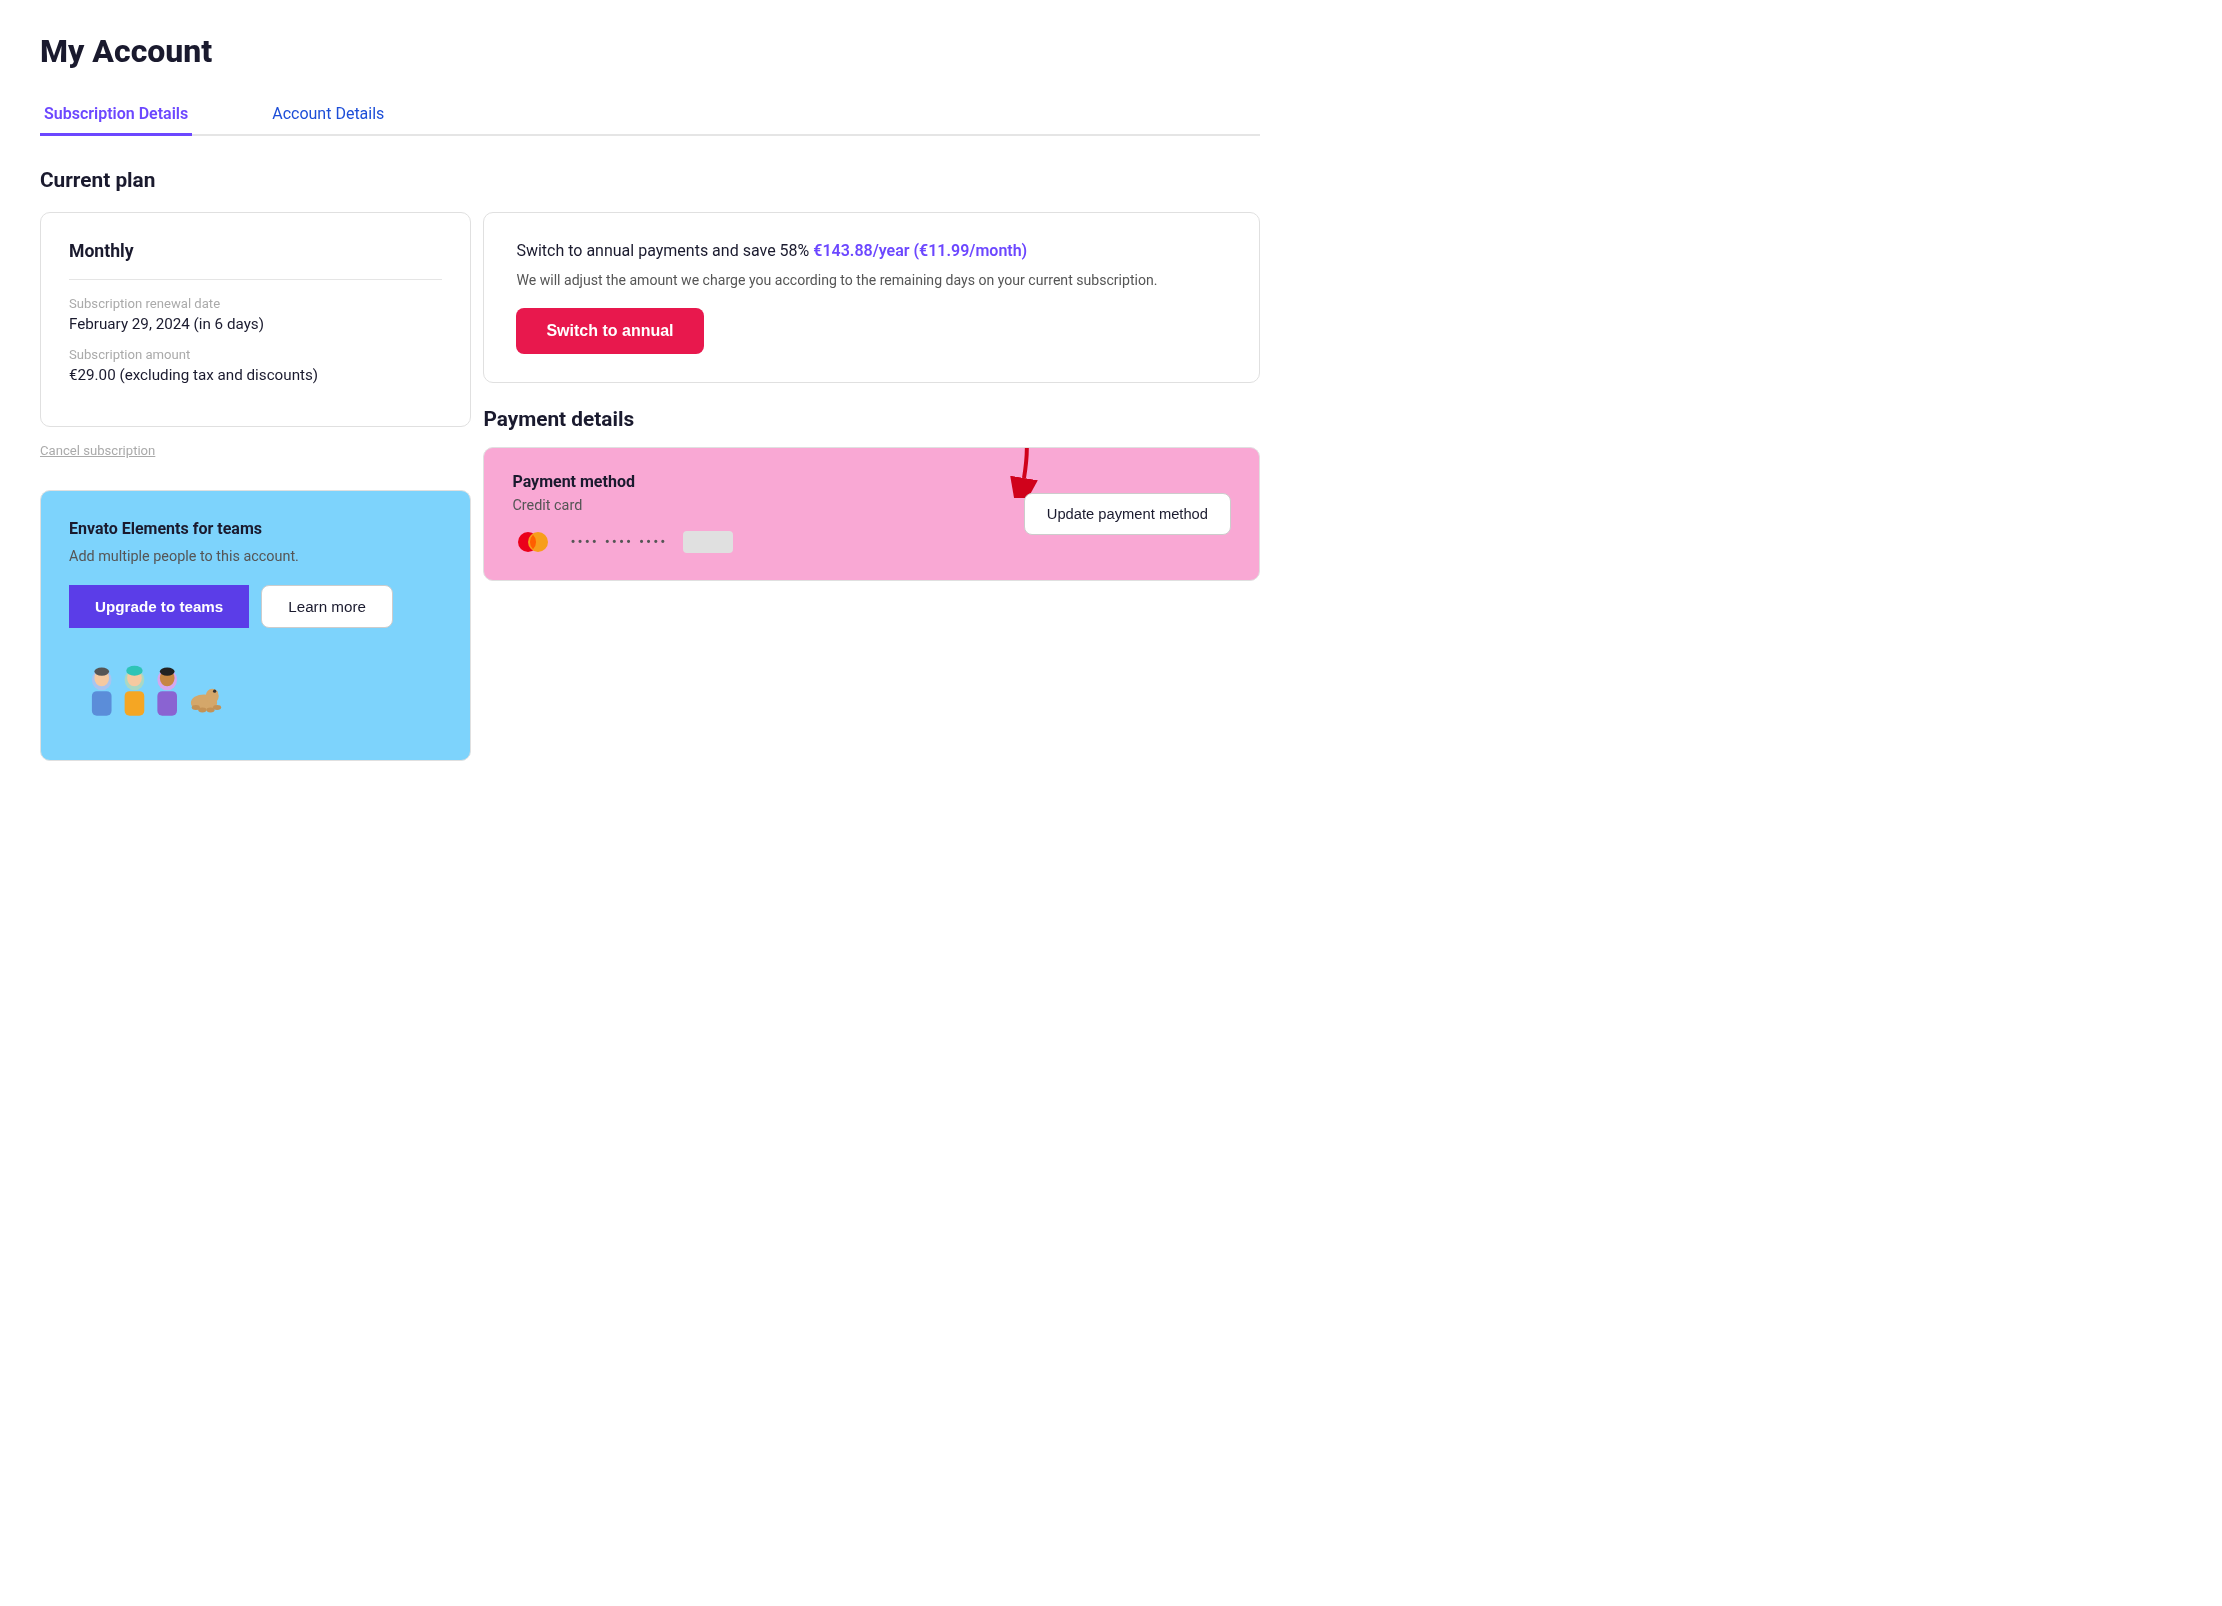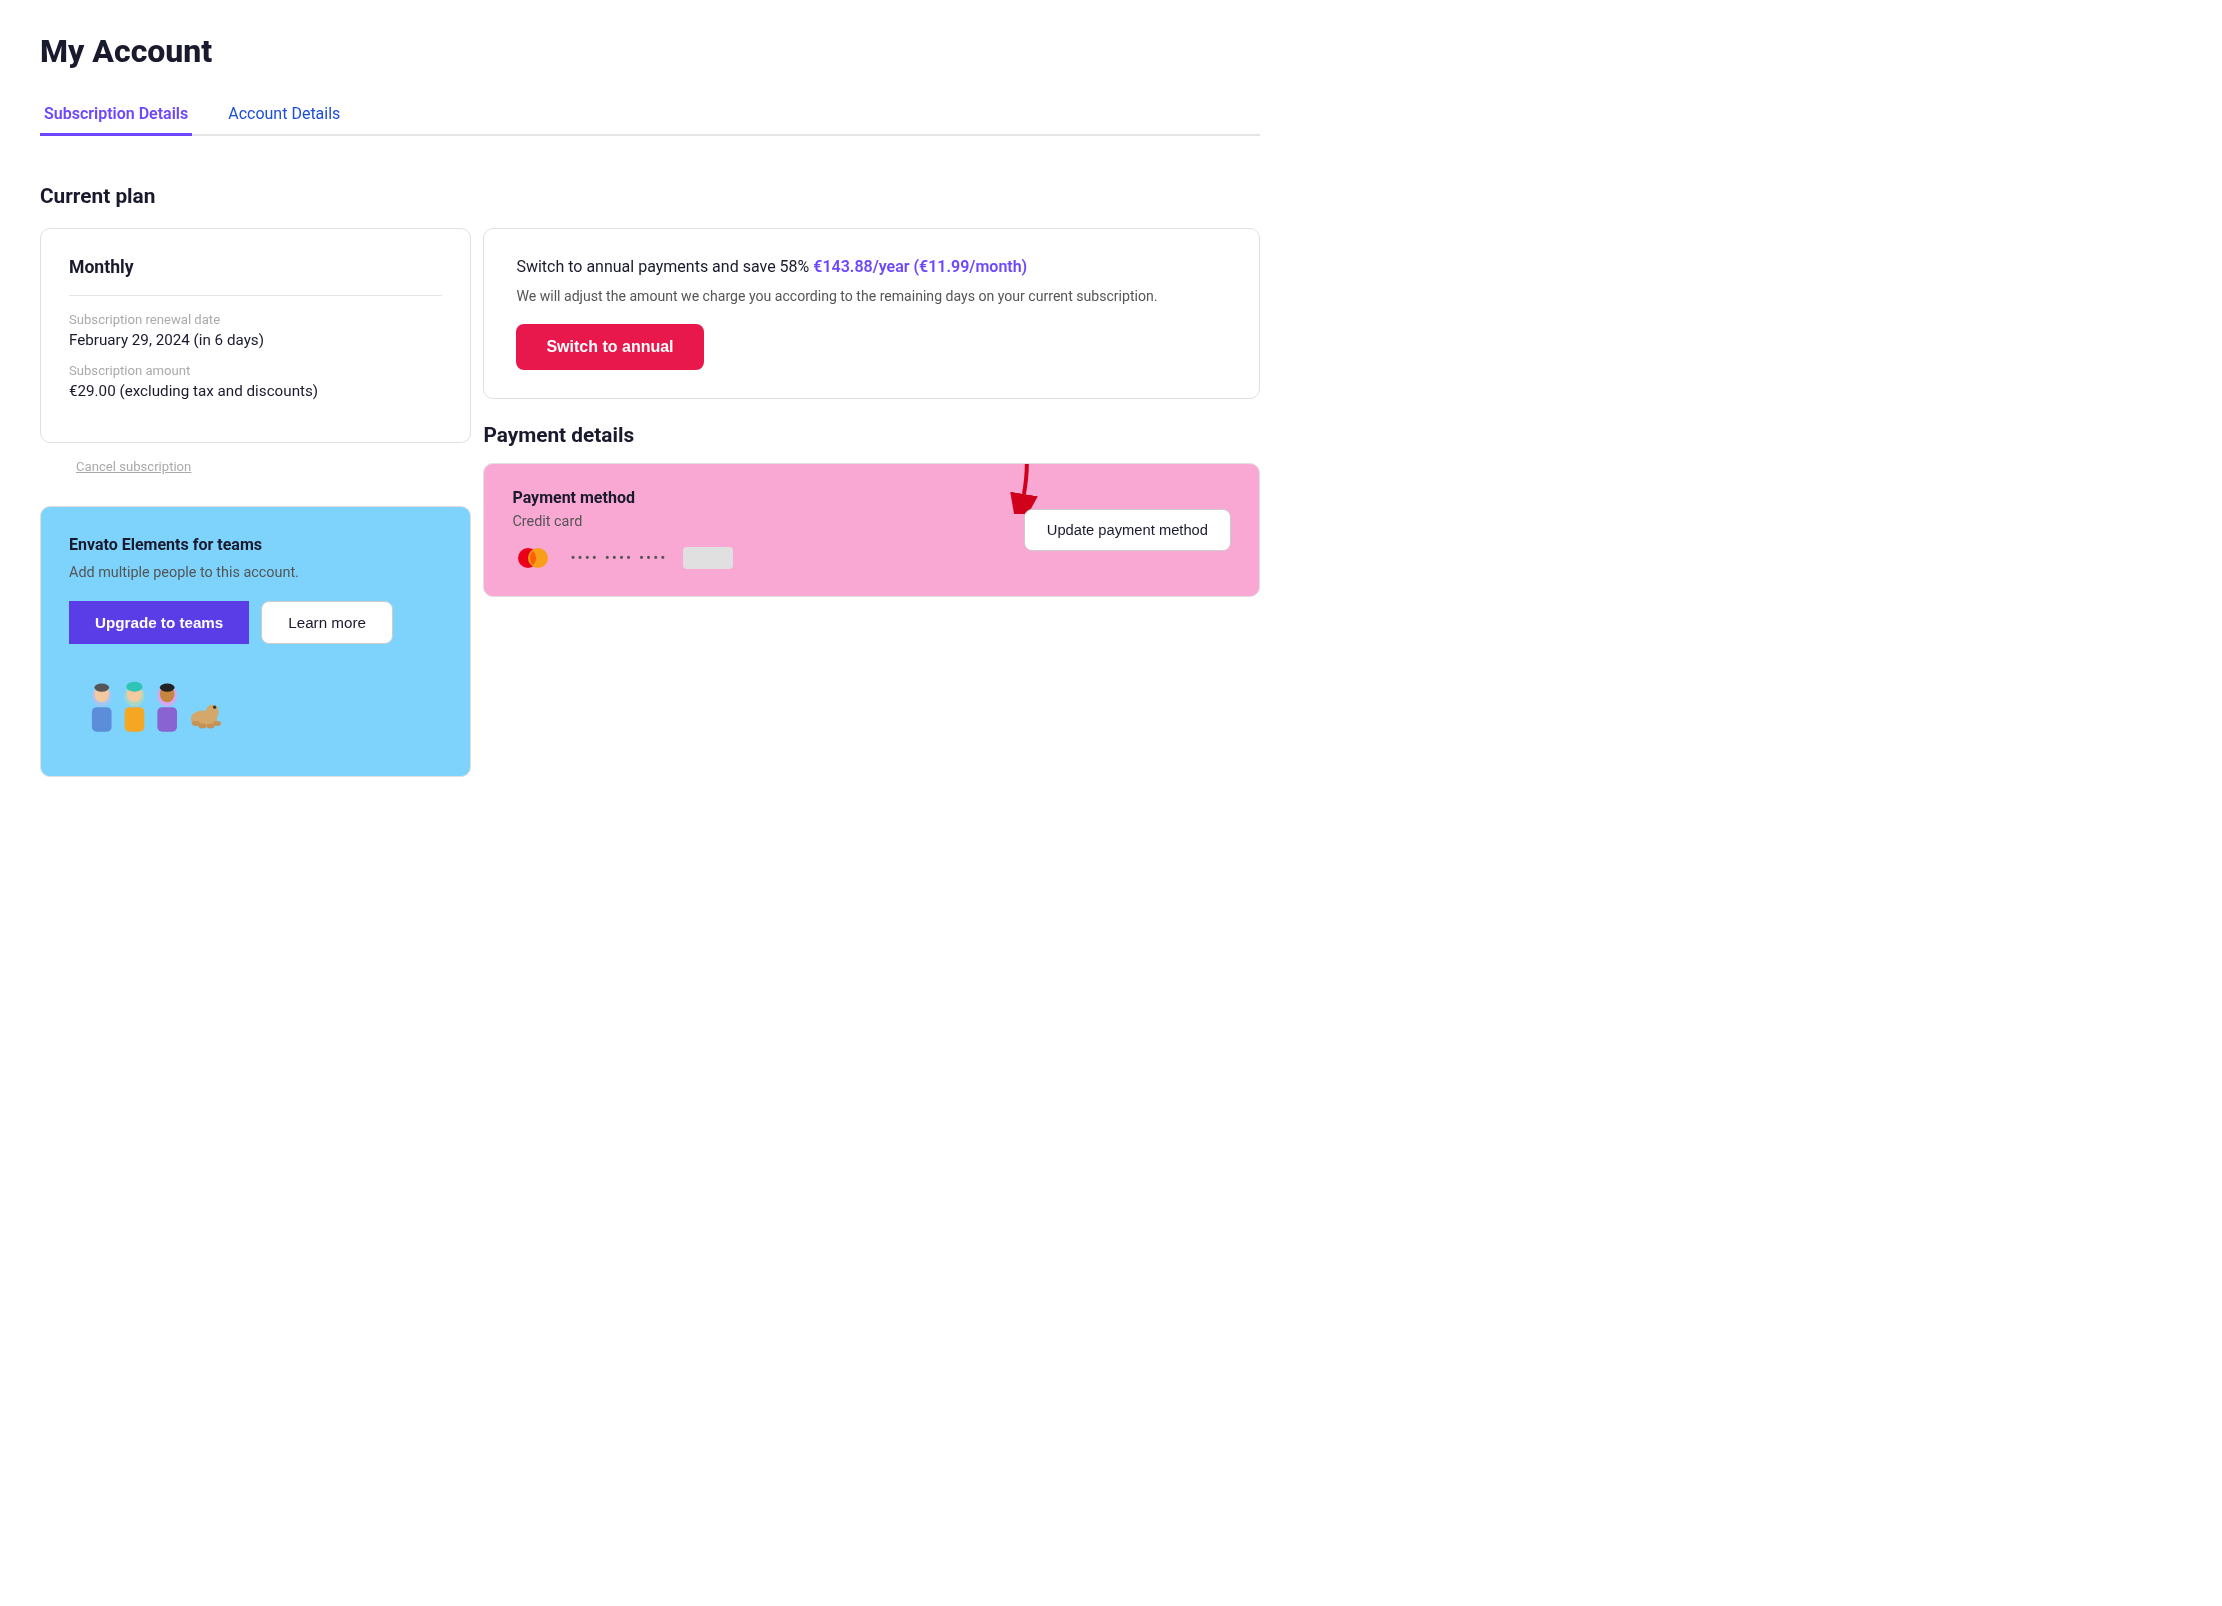--- a/index.html
+++ b/index.html
@@ -12,21 +12,22 @@
     }
     h1 {
       font-size: 2rem;
       font-weight: 800;
       color: #1a1a2e;
       margin-bottom: 24px;
     }
     .tabs {
       display: flex;
       border-bottom: 2px solid #e5e5e5;
-      margin-bottom: 48px;
+      margin-bottom: 32px;
+      gap: 44px;
     }
     .tab {
       padding: 10px 4px;
       margin-right: 32px;
       font-size: 1rem;
       cursor: pointer;
       color: #1d4ed8;
       border-bottom: 3px solid transparent;
       margin-bottom: -2px;
     }
@@ -82,21 +83,20 @@
       color: #1a1a2e;
       margin-bottom: 14px;
     }
     .cancel-link {
       font-size: 0.82rem;
       color: #aaa;
       text-decoration: underline;
       cursor: pointer;
       display: inline-block;
       margin-bottom: 16px;
-      margin-left: 36px;
     }
     .teams-card {
       border: 1.5px solid #e0e0e0;
       border-radius: 10px;
       padding: 28px;
       background: #7dd3fc;
       position: relative;
       overflow: hidden;
     }
     .teams-title {

